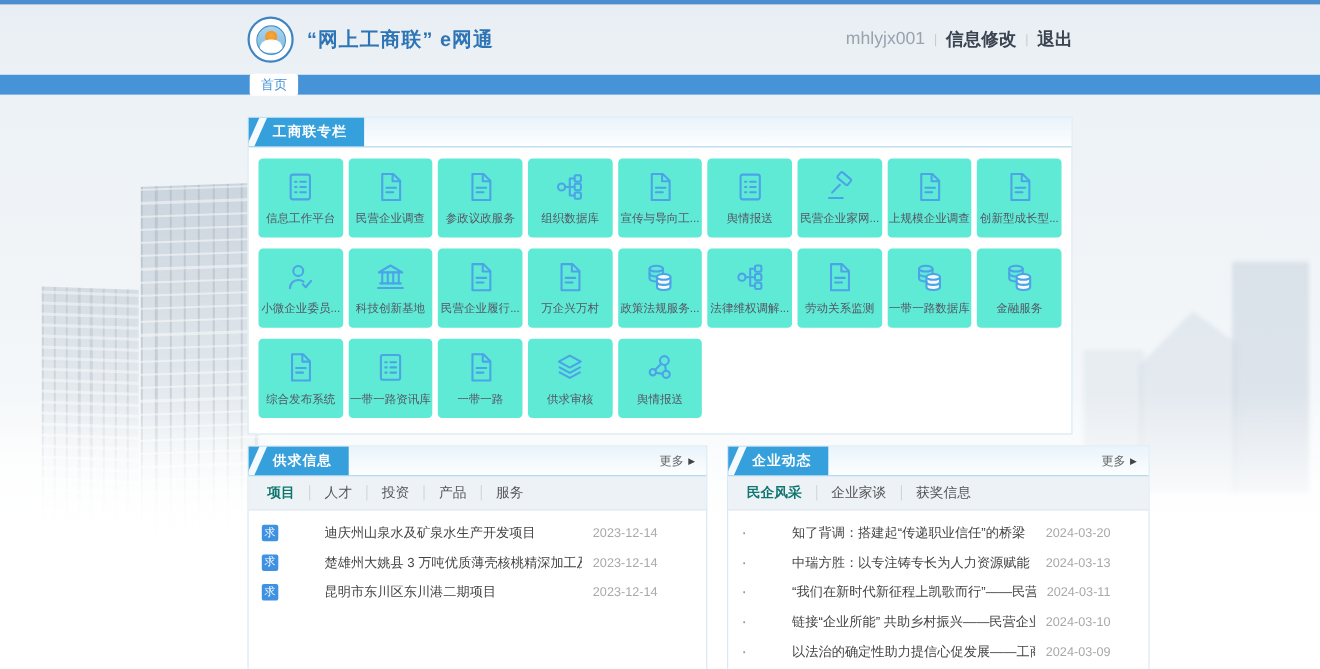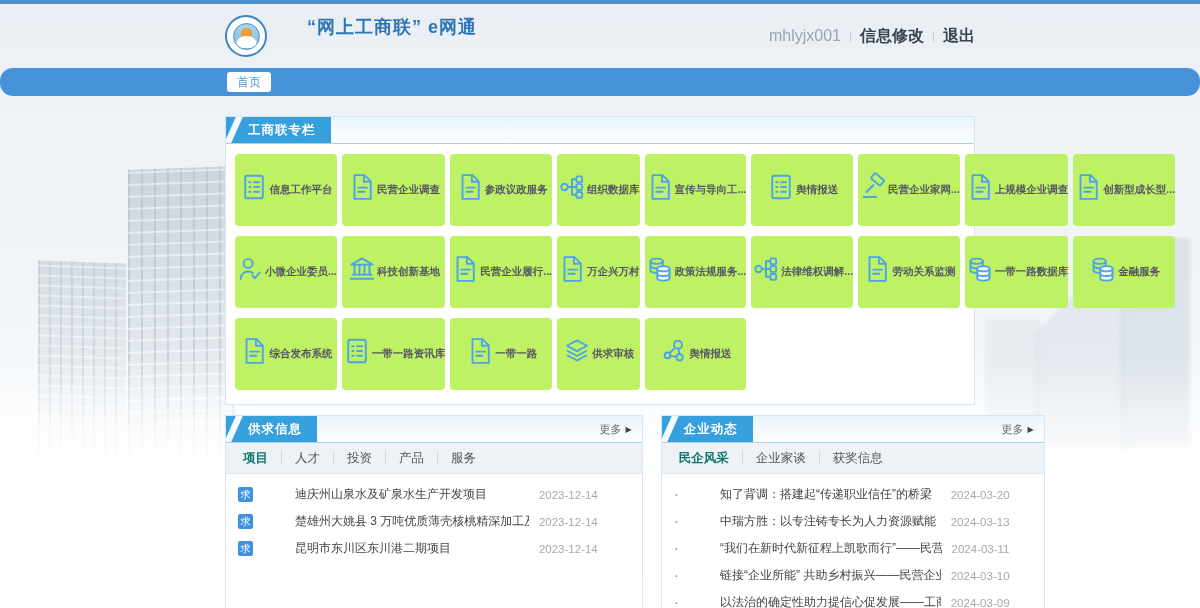--- a/index.html
+++ b/index.html
@@ -28,58 +28,58 @@
     clip-path:polygon(0 30%,55% 0,100% 18%,100% 100%,0 100%);}
   .sky-3{position:absolute;right:160px;top:90px;width:55px;height:130px;background:rgba(175,190,205,.4);}
   .fog-bottom{position:absolute;left:0;right:0;bottom:0;height:250px;
     background:linear-gradient(180deg, rgba(255,255,255,0), rgba(255,255,255,.92) 45%, #fff);}
   .fog-left{position:absolute;left:0;top:380px;width:260px;height:230px;
     background:linear-gradient(180deg, rgba(255,255,255,0), rgba(255,255,255,.95) 55%, #fff);}
 
   
   .top-strip{position:relative;z-index:3;height:4px;background:#4b8fd0;}
   .site-header{position:relative;z-index:3;height:64px;display:flex;align-items:center;}
-  .header-inner{width:750px;margin:0 auto;display:flex;gap:28px;}
+  .header-inner{width:750px;margin:0 auto;display:flex;align-items:center;}
   .logo{width:42px;height:42px;border-radius:50%;background:#fff;border:2px solid #3e84c4;
     box-sizing:border-box;display:flex;align-items:center;justify-content:center;flex:none;}
   .logo-inner{width:27px;height:27px;border-radius:50%;overflow:hidden;position:relative;
     background:linear-gradient(180deg,#a9d4ec,#7db9e0);border:1px solid #4a8fc8;box-sizing:border-box;}
   .logo-inner::before{content:"";position:absolute;left:7px;top:4px;width:11px;height:11px;border-radius:50%;
     background:radial-gradient(circle at 50% 40%, #f7a83a, #ef8a1c);}
   .logo-inner::after{content:"";position:absolute;left:2px;top:12px;width:21px;height:12px;background:#fff;
     border-radius:60% 60% 45% 45% / 100% 100% 40% 40%;}
   .site-title{margin:0 0 0 12px;font-size:18px;font-weight:bold;color:#2e75b6;letter-spacing:1px;}
   .user-area{margin-left:auto;display:flex;align-items:center;font-size:16px;}
   .user-name{color:#9aa3ad;}
   .user-sep{width:1px;height:11px;background:#c4ccd4;margin:0 9px;}
   .user-link{color:#3a4450;font-weight:bold;text-decoration:none;cursor:pointer;}
 
   
-  .nav{position:relative;z-index:3;height:28px;background:#4793d7;border-radius:13px;}
+  .nav{position:relative;z-index:3;height:18px;background:#4793d7;}
   .nav-inner{width:750px;margin:0 auto;height:100%;display:flex;align-items:center;}
   .nav-btn{background:#fff;color:#4793d7;font-size:12px;line-height:1;padding:4px 10px;border-radius:3px;
     margin-left:2px;text-decoration:none;cursor:pointer;}
 
   
   .content{position:relative;z-index:2;width:750px;margin:20px auto 0;}
   .panel{background:#fff;border:1px solid #d5e6f2;box-sizing:border-box;}
   .panel-head{position:relative;height:26px;display:flex;align-items:stretch;
     background:linear-gradient(180deg,#e9f4fb,#fdfeff);border-bottom:1px solid #a9d3ec;}
   .panel-tab{position:relative;overflow:hidden;background:#35a0dc;color:#fff;font-size:12.5px;font-weight:bold;
     line-height:26px;padding:0 15px 0 22px;letter-spacing:1px;flex:none;}
   .panel-tab::before{content:"";position:absolute;left:4px;top:-3px;bottom:-3px;width:7px;
     background:rgba(255,255,255,.95);transform:skewX(-24deg);}
   .more{margin-left:auto;display:flex;align-items:center;gap:4px;padding-right:10px;
     color:#666;font-size:11px;text-decoration:none;cursor:pointer;}
   .more .arrow{font-size:8px;color:#444;}
 
   
   .grid{display:grid;grid-template-columns:repeat(9,1fr);gap:10px 5px;padding:10px 9px 14px;}
-  .tile{background:#bef264;border-radius:4px;height:72px;display:flex;flex-direction:row;
-    align-items:center;justify-content:center;cursor:pointer;font-weight:bold;}
+  .tile{background:#5eead4;border-radius:4px;height:72px;display:flex;flex-direction:column;
+    align-items:center;justify-content:center;cursor:pointer;}
   .tile-icon{width:30px;height:30px;display:block;margin-bottom:7px;}
   .tile-icon svg{width:30px;height:30px;stroke:#4BA3E8;fill:none;stroke-width:1.5;
     stroke-linecap:round;stroke-linejoin:round;}
   .tile-label{font-size:10.5px;color:#556;max-width:76px;white-space:nowrap;overflow:hidden;}
 
   
   .bottom-row{display:flex;gap:18px;margin-top:10px;}
   .panel.small{flex:1;height:232px;}
   .tabs{display:flex;align-items:center;height:30px;background:#edf2f7;border-bottom:1px solid #dfe7ee;padding:0 4px;}
   .tab{padding:0 13px;line-height:14px;font-size:12.5px;color:#555;border-right:1px solid #ccd6e0;cursor:pointer;}

